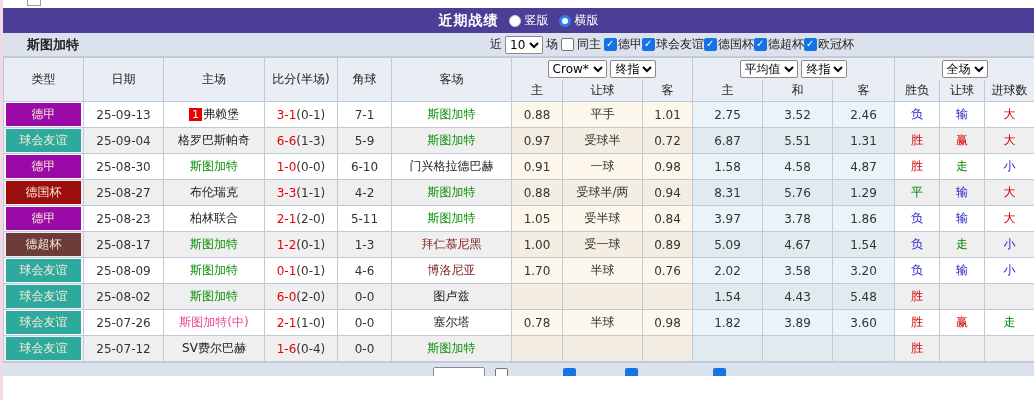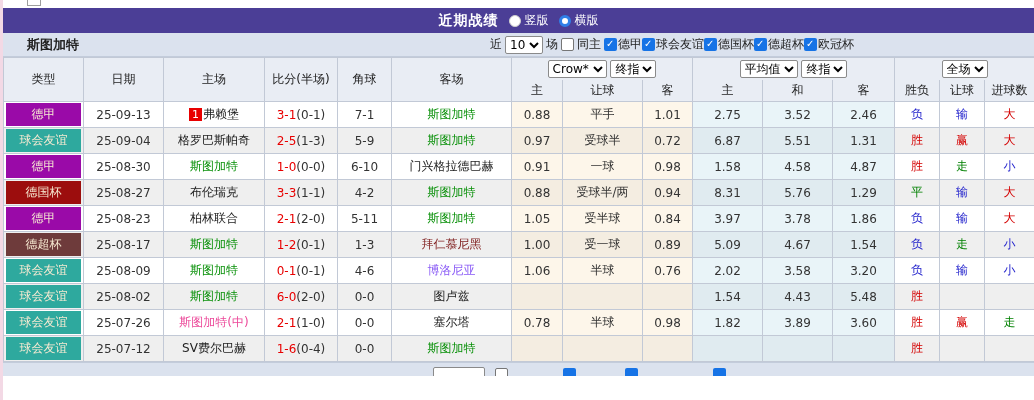--- a/index.html
+++ b/index.html
@@ -177,21 +177,21 @@
           <td class="res" style="color:#2222cc">负</td>
           <td class="res" style="color:#2222cc">输</td>
           <td class="res" style="color:#d40000">大</td>
         </tr>
         <tr>
           <td>
             <span class="badge" style="background:#2ea99e">球会友谊</span>
           </td>
           <td>25-09-04</td>
           <td><span style="color:#222">格罗巴斯帕奇</span></td>
-          <td class="score"><span class="full">2-5</span><span class="half">(1-3)</span></td>
+          <td class="score"><span class="full">6-6</span><span class="half">(1-3)</span></td>
           <td>5-9</td>
           <td><span style="color:#089008">斯图加特</span></td>
           <td class="cream">0.97</td>
           <td class="cream">受球半</td>
           <td class="cream">0.72</td>
           <td class="blue">6.87</td>
           <td class="blue">5.51</td>
           <td class="blue">1.31</td>
           <td class="res" style="color:#d40000">胜</td>
           <td class="res" style="color:#d40000">赢</td>
@@ -274,22 +274,22 @@
           <td class="res" style="color:#2222cc">小</td>
         </tr>
         <tr>
           <td>
             <span class="badge" style="background:#2ea99e">球会友谊</span>
           </td>
           <td>25-08-09</td>
           <td><span style="color:#089008">斯图加特</span></td>
           <td class="score"><span class="full">0-1</span><span class="half">(0-1)</span></td>
           <td>4-6</td>
-          <td><span style="color:#8b5cf6">博洛尼亚</span></td>
-          <td class="cream">1.06</td>
+          <td><span style="color:#7f1d1d">博洛尼亚</span></td>
+          <td class="cream">1.70</td>
           <td class="cream">半球</td>
           <td class="cream">0.76</td>
           <td class="blue">2.02</td>
           <td class="blue">3.58</td>
           <td class="blue">3.20</td>
           <td class="res" style="color:#2222cc">负</td>
           <td class="res" style="color:#2222cc">输</td>
           <td class="res" style="color:#2222cc">小</td>
         </tr>
         <tr>

